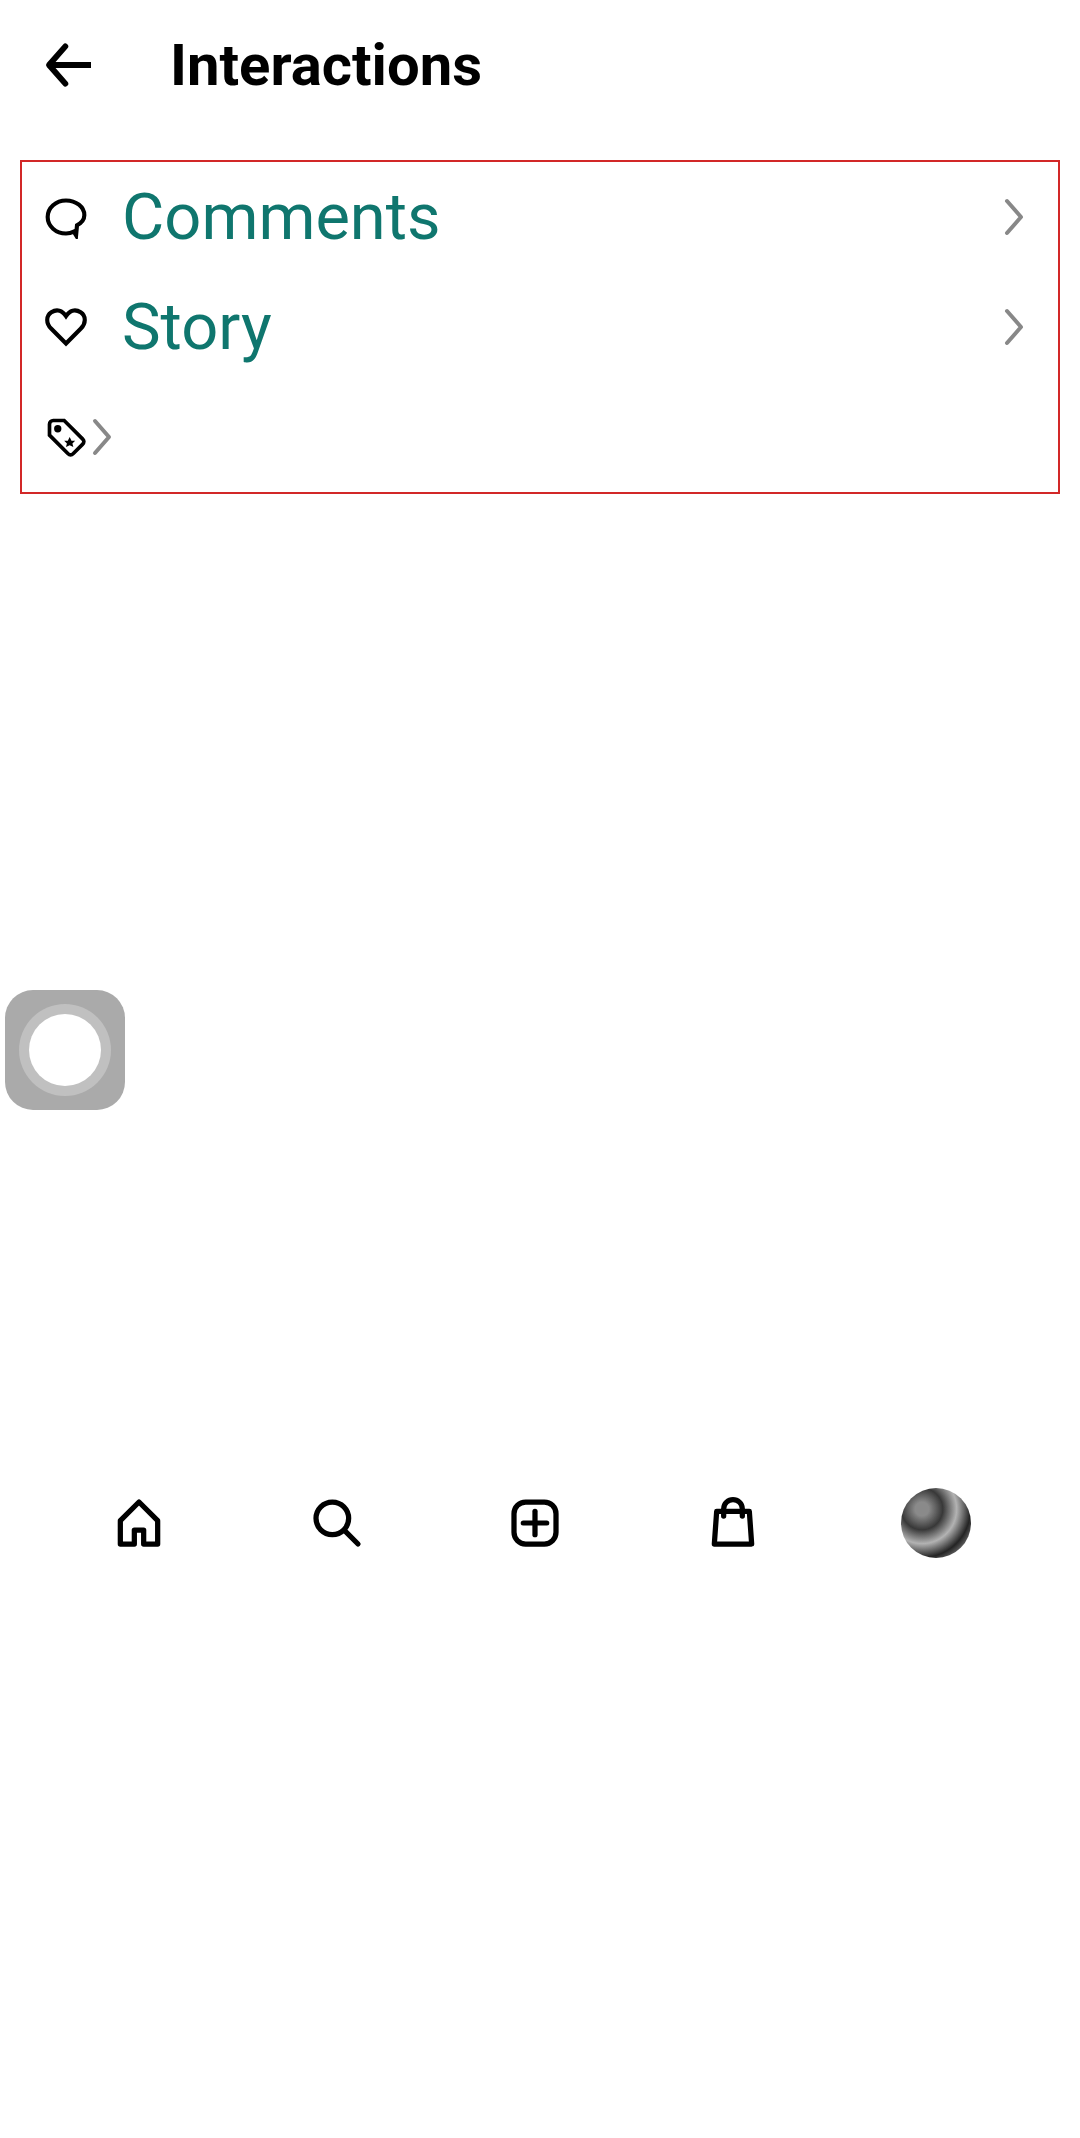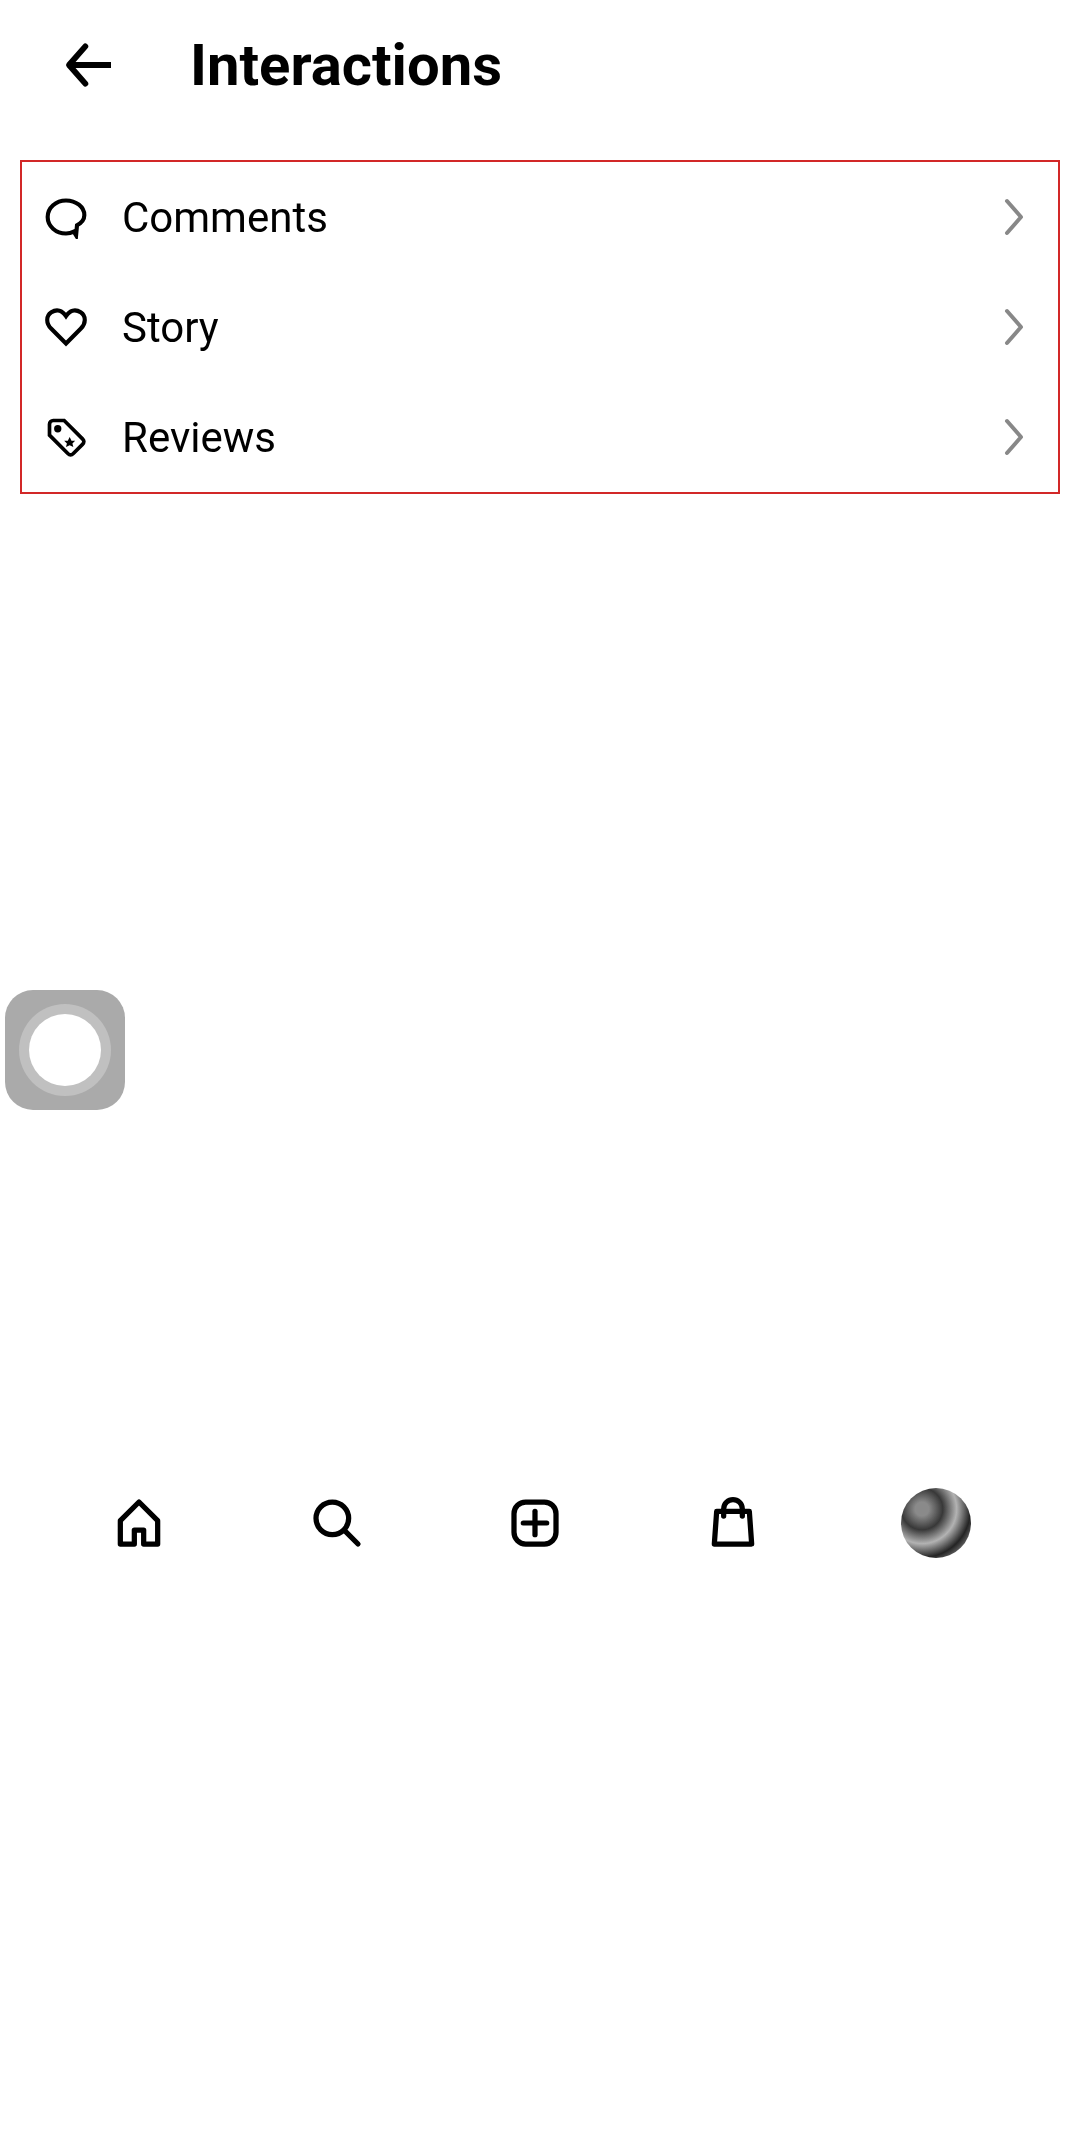--- a/index.html
+++ b/index.html
@@ -11,21 +11,21 @@
       width: 1080px;
       height: 2138px;
       font-family: -apple-system, BlinkMacSystemFont, 'Segoe UI', Roboto, sans-serif;
       background: #ffffff;
       position: relative;
       overflow: hidden;
     }
     .header {
       display: flex;
       align-items: center;
-      padding: 30px 60px;
+      padding: 30px 40px;
       height: 130px;
     }
     .back-arrow {
       width: 60px;
       height: 60px;
       display: flex;
       align-items: center;
       justify-content: center;
       stroke: #000;
     }
@@ -47,22 +47,22 @@
     }
     .item-icon {
       width: 48px;
       height: 48px;
       display: flex;
       align-items: center;
       justify-content: center;
       stroke: #000;
     }
     .item-label {
-      font-size: 42px;
-      color: #000000;
+      font-size: 65px;
+      color: #0f766e;
       margin-left: 32px;
       flex: 1;
     }
     .chevron {
       width: 36px;
       height: 40px;
       stroke: #888;
     }
     .assistive-touch {
       position: absolute;
@@ -167,21 +167,20 @@
 
 
   <div class="list-item">
     <div class="item-icon">
       <svg viewBox="0 0 48 48" width="44" height="44">
         <path d="M6 10 L6 22 L26 42 C28 44 30 44 32 42 L42 32 C44 30 44 28 42 26 L22 6 L10 6 C8 6 6 8 6 10 Z" stroke-width="4"></path>
         <circle cx="15" cy="15" r="2" fill="#000"></circle>
         <path d="M28 24 L30 28 L34 28 L31 31 L32 35 L28 33 L24 35 L25 31 L22 28 L26 28 Z" fill="#000" stroke="none"></path>
       </svg>
     </div>
-    <div class="item-label">Reviews</div>
     <div class="chevron">
       <svg viewBox="0 0 24 40" width="26" height="40">
         <polyline points="4,4 18,20 4,36" stroke-width="4" stroke-linecap="round" stroke-linejoin="round"></polyline>
       </svg>
     </div>
   </div>
 
 </div>
 
 <div class="assistive-touch">

